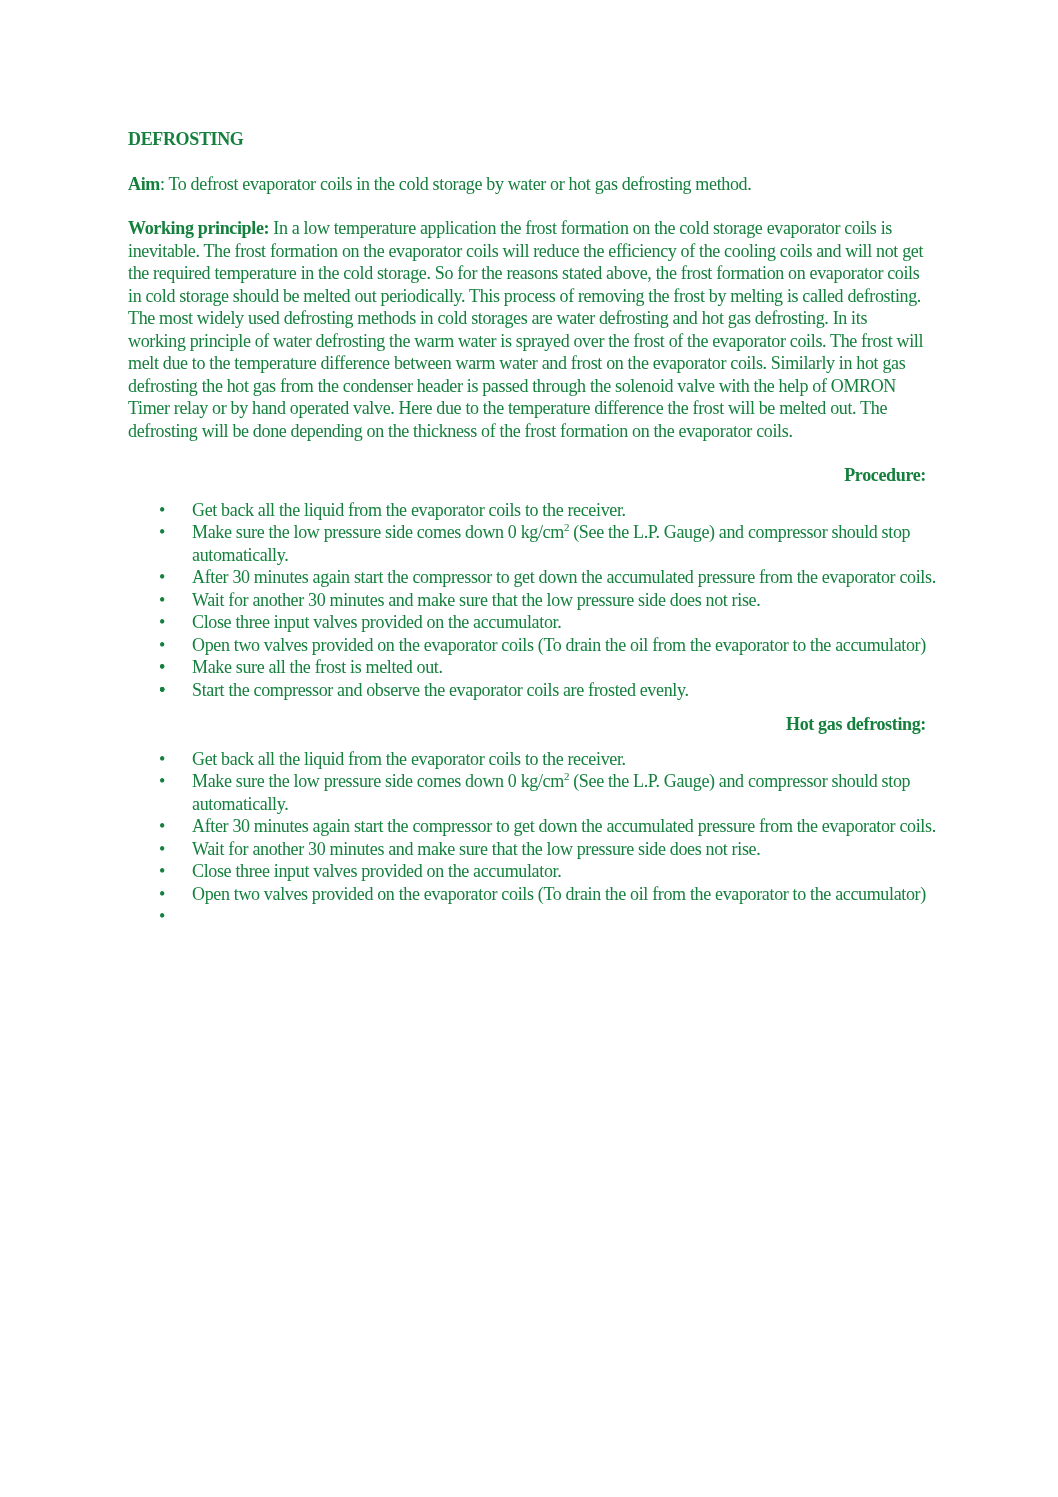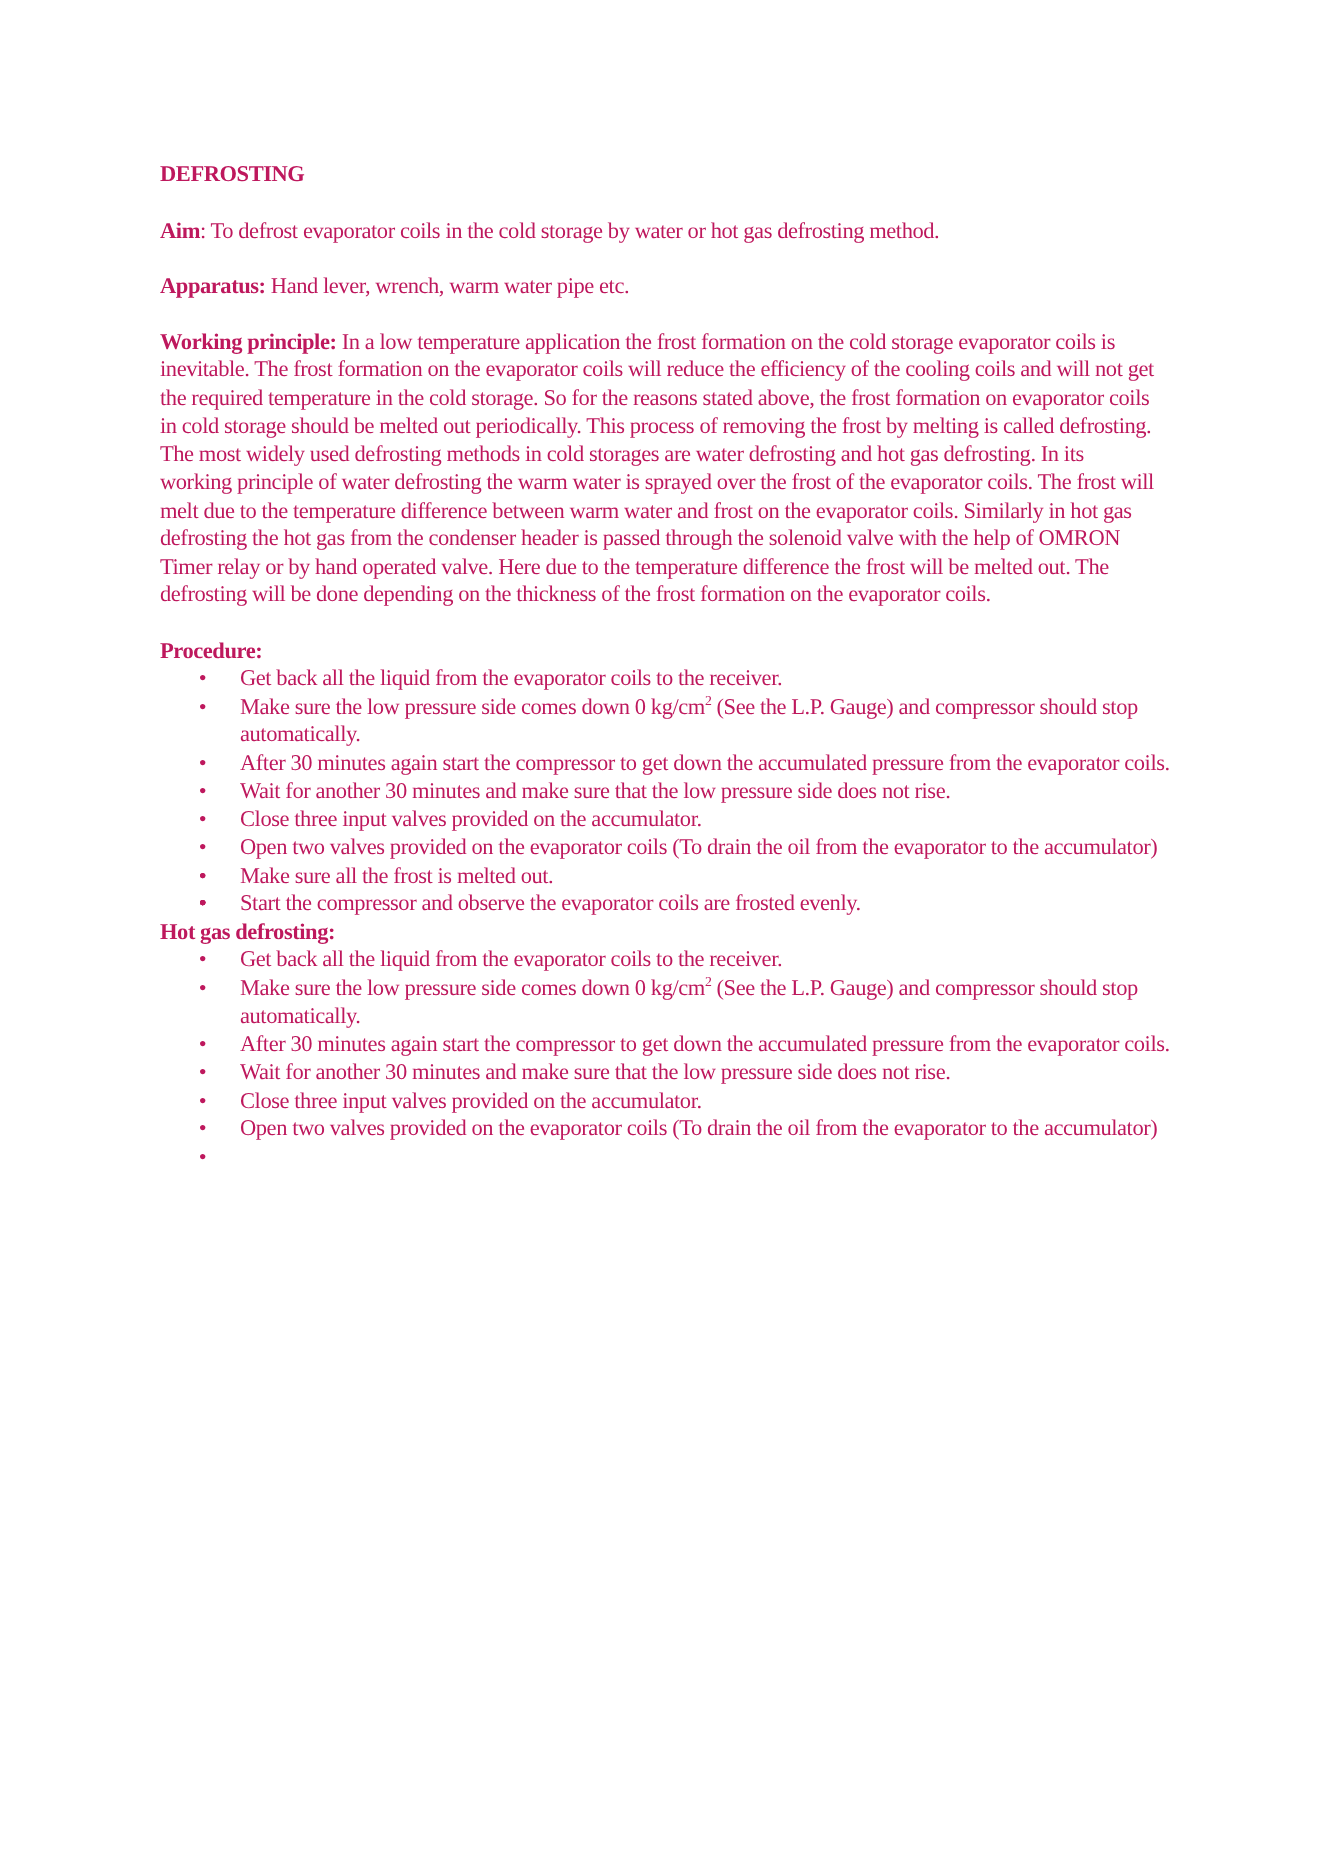--- a/index.html
+++ b/index.html
@@ -1,42 +1,41 @@
 <!DOCTYPE html>
 <html><head>
 <meta charset="utf-8">
 <style>
   html, body { margin: 0; padding: 0; background: #ffffff; }
   body { width: 1058px; height: 1497px; position: relative; overflow: hidden; }
   .page {
     position: absolute; left: 128px; top: 128px; width: 810px;
     font-family: "Liberation Serif", "DejaVu Serif", serif;
-    font-size: 18px; line-height: 22.5px; color: #be185d;
+    font-size: 18px; line-height: 22.5px; color: #15803d;
     letter-spacing: -0.35px;
   }
   .title { font-weight: bold; margin: 0 0 22px 0; }
   .para { margin: 0 12px 22px 0; }
   .label { font-weight: bold; }
-  .heading { font-weight: bold; margin: 0; }
+  .heading { font-weight: bold; margin: 12px; text-align: right; }
   ul.steps { list-style: none; margin: 0; padding: 0; }
   ul.steps li { position: relative; padding-left: 64px; }
   ul.steps li .bullet {
     position: absolute; left: 29px; top: 0; width: 10px; text-align: center;
   }
   sup { font-size: 11px; line-height: 0; vertical-align: 7px; }
 </style>
 </head>
 <body>
 
 <div class="page">
   <div class="title">DEFROSTING</div>
 
   <p class="para"><span class="label">Aim</span><span>: To defrost evaporator coils in the cold storage by water or hot gas defrosting method.</span></p>
 
-  <p class="para"><span class="label">Apparatus:</span><span> Hand lever, wrench, warm water pipe etc.</span></p>
 
   <p class="para"><span class="label">Working principle:</span><span> In a low temperature application the frost formation on the cold storage evaporator coils is inevitable. The frost formation on the evaporator coils will reduce the efficiency of the cooling coils and will not get the required temperature in the cold storage. So for the reasons stated above, the frost formation on evaporator coils in cold storage should be melted out periodically. This process of removing the frost by melting is called defrosting. The most widely used defrosting methods in cold storages are water defrosting and hot gas defrosting. In its working principle of water defrosting the warm water is sprayed over the frost of the evaporator coils. The frost will melt due to the temperature difference between warm water and frost on the evaporator coils. Similarly in hot gas defrosting the hot gas from the condenser header is passed through the solenoid valve with the help of OMRON Timer relay or by hand operated valve. Here due to the temperature difference the frost will be melted out. The defrosting will be done depending on the thickness of the frost formation on the evaporator coils.</span></p>
 
   <div class="heading">Procedure:</div>
   <ul class="steps">
     <li><span class="bullet">•</span><span>Get back all the liquid from the evaporator coils to the receiver.</span></li>
     <li><span class="bullet">•</span><span>Make sure the low pressure side comes down 0 kg/cm</span><sup>2</sup><span> (See the L.P. Gauge) and compressor should stop automatically.</span></li>
     <li><span class="bullet">•</span><span>After 30 minutes again start the compressor to get down the accumulated pressure from the evaporator coils.</span></li>
     <li><span class="bullet">•</span><span>Wait for another 30 minutes and make sure that the low pressure side does not rise.</span></li>
     <li><span class="bullet">•</span><span>Close three input valves provided on the accumulator.</span></li>

